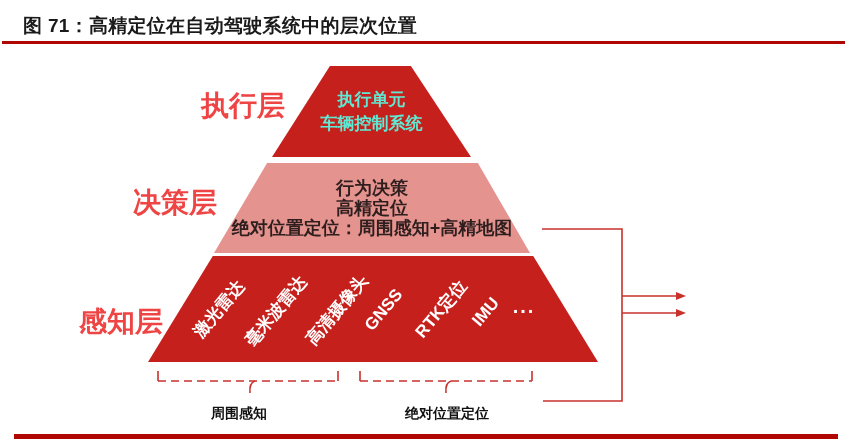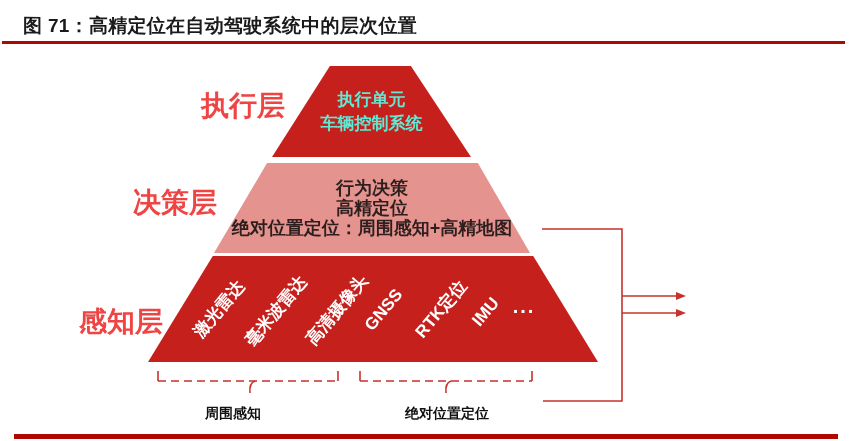--- a/index.html
+++ b/index.html
@@ -48,21 +48,21 @@
 
   
   .callout{
     position:absolute;left:697px;top:290px;font-size:20px;font-weight:bold;
     color:var(--callout_red);white-space:nowrap;
   }
   .brace-label{
     position:absolute;transform:translate(-50%,0);font-size:14px;font-weight:bold;
     color:#111;white-space:nowrap;top:405px;
   }
-  .bl-surround{left:233px;}
+  .bl-surround{left:239px;}
   .bl-absolute{left:447px;}
 
   svg.overlay{position:absolute;left:0;top:0;pointer-events:none;}
 </style>
 </head>
 <body>
 
 <div id="canvas">
 
   <div class="fig-title">图 71：高精定位在自动驾驶系统中的层次位置</div>

